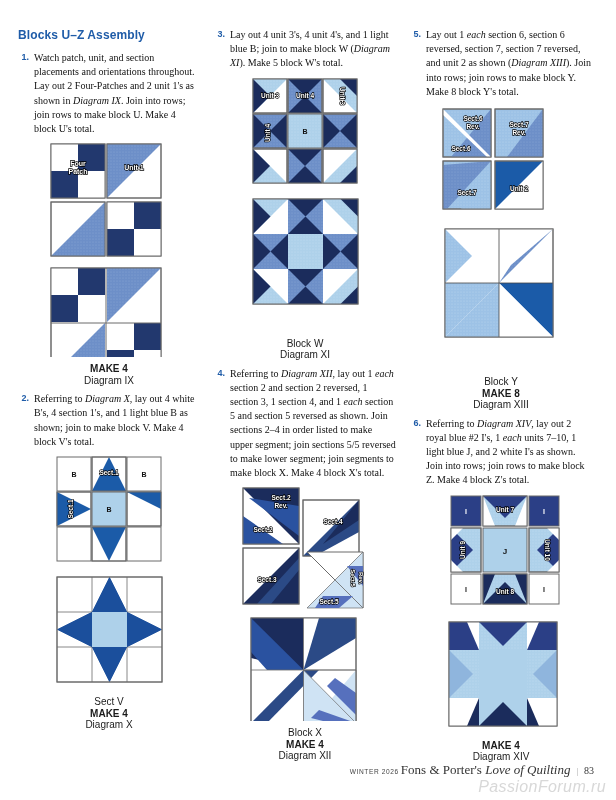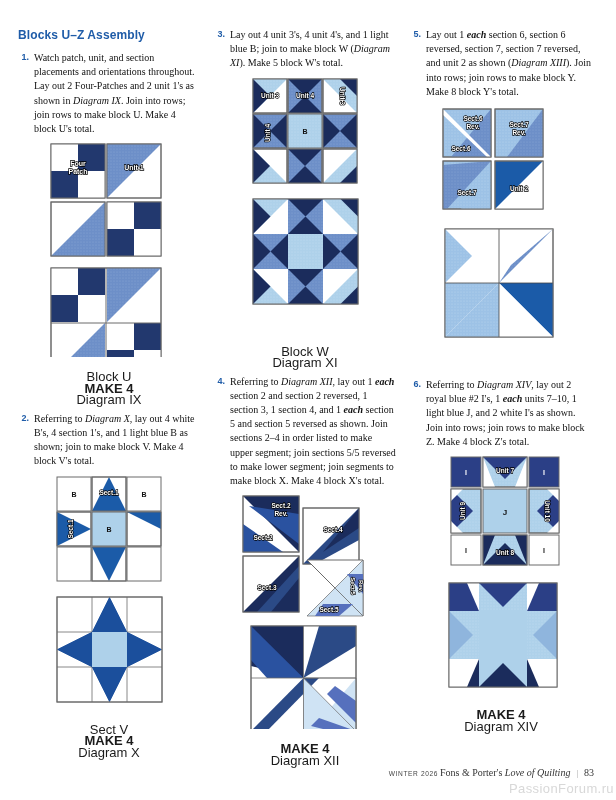--- a/index.html
+++ b/index.html
@@ -46,62 +46,63 @@
     text-align:right;
     padding-top:1px;
   }
   .step-txt{
     font-size:10px;
     line-height:14.2px;
     text-align:left;
     flex:1;
   }
   .step-txt i{font-style:italic;}
-  .step-txt b{font-weight:bold;font-style:italic;}
+  .step-txt b{font-weight:normal;font-style:italic;}
 
   
   .dia{margin:6px auto 2px auto;display:block;}
   .cap{
     font-family:"Liberation Sans", sans-serif;
     text-align:center;
-    font-size:13px;
+    font-size:10px;
     line-height:11.5px;
     color:#1b1b1b;
-    margin-top:14px;
+    margin-top:6px;
   }
   .cap .mk{font-weight:bold;}
   .spacer-sm{height:6px;}
 
   
   .footer{
     position:absolute;
     left:0;right:0;bottom:22px;
     text-align:right;
     padding-right:22px;
     font-size:8px;
     color:#333;
   }
   .footer .season{
     font-family:"Liberation Sans", sans-serif;
     font-size:6.6px;
     letter-spacing:.6px;
     color:#444;
   }
-  .footer .mag{font-size:10px;margin-top:9px;}
+  .footer .mag{font-size:13px;margin-top:9px;}
   .footer .mag i{font-style:italic;}
   .footer .bar{color:#999;margin:0 4px;}
   .footer .pg{font-size:10px;}
 
   .watermark{
     position:absolute;
-    right:2px;bottom:4px;
+    right:10px;bottom:4px;
     font-family:"Liberation Sans", sans-serif;
-    font-size:13px;
+    font-size:16px;
     color:#d8d8d8;
     letter-spacing:.4px;
+    font-style:italic;
   }
 </style>
 </head>
 <body>
 
 <div class="page">
 
   <div class="cols">
 
     <div class="col">
@@ -170,21 +171,20 @@
             <rect x="78" y="181" width="27" height="27" fill="#fff"></rect>
             <rect x="105" y="181" width="27" height="27" fill="#22386e"></rect>
             <rect x="78" y="208" width="27" height="27" fill="#22386e"></rect>
             <rect x="105" y="208" width="27" height="27" fill="#fff"></rect>
             <rect x="22" y="126" width="110" height="110" fill="none" stroke="#6a6a6a" stroke-width="1"></rect>
             <line x1="22" y1="181" x2="132" y2="181" stroke="#6a6a6a" stroke-width="1"></line>
             <line x1="77" y1="126" x2="77" y2="236" stroke="#6a6a6a" stroke-width="1"></line>
           </g>
         </svg>
         <div class="cap">
-          <div>Block U</div>
           <div class="mk">MAKE 4</div>
           <div>Diagram IX</div>
         </div>
       </div>
 
       <div class="spacer-sm"></div>
 
       <div class="step">
         <div class="step-num">2.</div>
         <div class="step-txt">Referring to <i>Diagram X</i>, lay out 4 white B's, 4 section 1's, and 1 light blue B as shown; join to make block V. Make 4 block V's total.</div>
@@ -408,20 +408,21 @@
             <polygon points="133,184 133,237 88,237" fill="#cfe3f4"></polygon>
             <polygon points="104,200 133,229 133,207 112,192" fill="#5670bd"></polygon>
             <polygon points="96,224 133,237 108,237 88,232" fill="#5670bd"></polygon>
             <polygon points="80.5,184 133,237 133,184" fill="none" stroke="#6a6a6a" stroke-width="0.7"></polygon>
             <line x1="80.5" y1="132" x2="80.5" y2="237" stroke="#6a6a6a" stroke-width="0.8"></line>
             <line x1="28" y1="184" x2="133" y2="184" stroke="#6a6a6a" stroke-width="0.8"></line>
             <rect x="28" y="132" width="105" height="105" fill="none" stroke="#6a6a6a" stroke-width="1"></rect>
           </g>
         </svg>
         <div class="cap">
+          <div>Block X</div>
           <div class="mk">MAKE 4</div>
           <div>Diagram XII</div>
         </div>
       </div>
     </div>
 
     <div class="col">
 
       <div class="step">
         <div class="step-num">5.</div>
@@ -482,20 +483,25 @@
             <polygon points="24,232 78,178 78,232" fill="url(#texsky)"></polygon>
             <polygon points="78,178 132,178 132,232" fill="#1b5ba8"></polygon>
             <polygon points="78,178 132,232 78,232" fill="#ffffff"></polygon>
             <polygon points="24,178 78,178 24,232" fill="url(#texsky)"></polygon>
             <polygon points="132,124 78,178 24,232 24,222 128,124" fill="#ffffff" opacity="0"></polygon>
             <line x1="24" y1="178" x2="132" y2="178" stroke="#444" stroke-width="0.8"></line>
             <line x1="78" y1="124" x2="78" y2="232" stroke="#444" stroke-width="0.8"></line>
             <rect x="24" y="124" width="108" height="108" fill="none" stroke="#6a6a6a" stroke-width="1"></rect>
           </g>
         </svg>
+        <div class="cap">
+          <div>Block Y</div>
+          <div class="mk">MAKE 8</div>
+          <div>Diagram XIII</div>
+        </div>
       </div>
 
       <div class="spacer-sm"></div>
 
       <div class="step">
         <div class="step-num">6.</div>
         <div class="step-txt">Referring to <i>Diagram XIV</i>, lay out 2 royal blue #2 I's, 1 <b>each</b> units 7–10, 1 light blue J, and 2 white I's as shown. Join into rows; join rows to make block Z. Make 4 block Z's total.</div>
       </div>
 
       <div>

